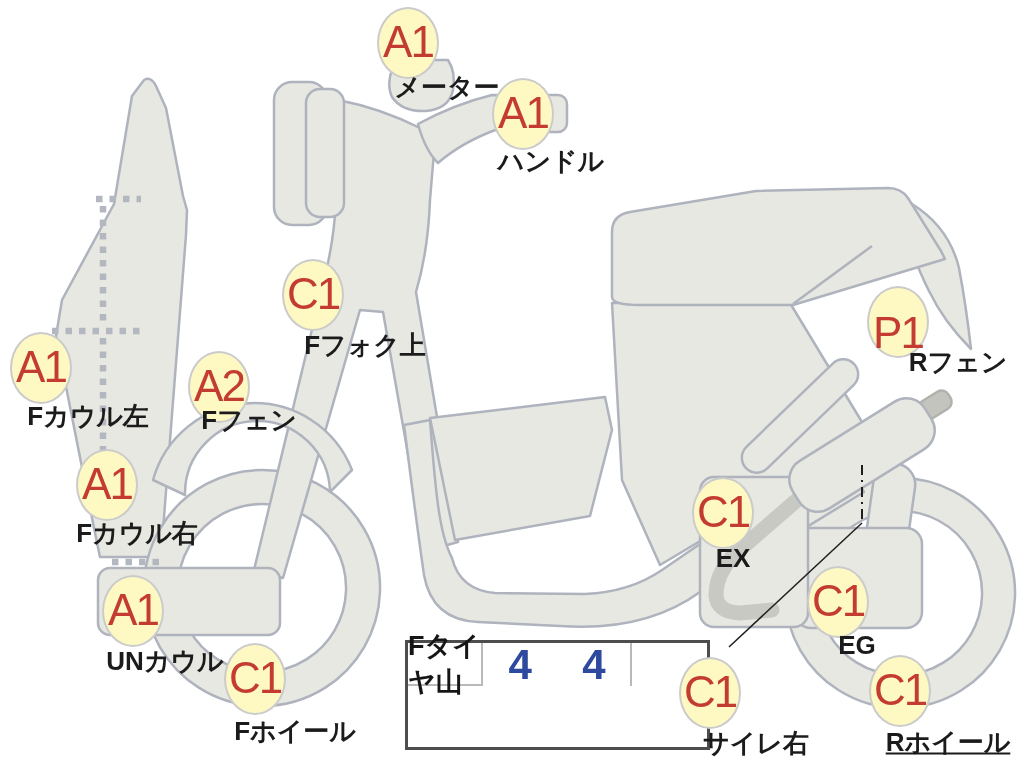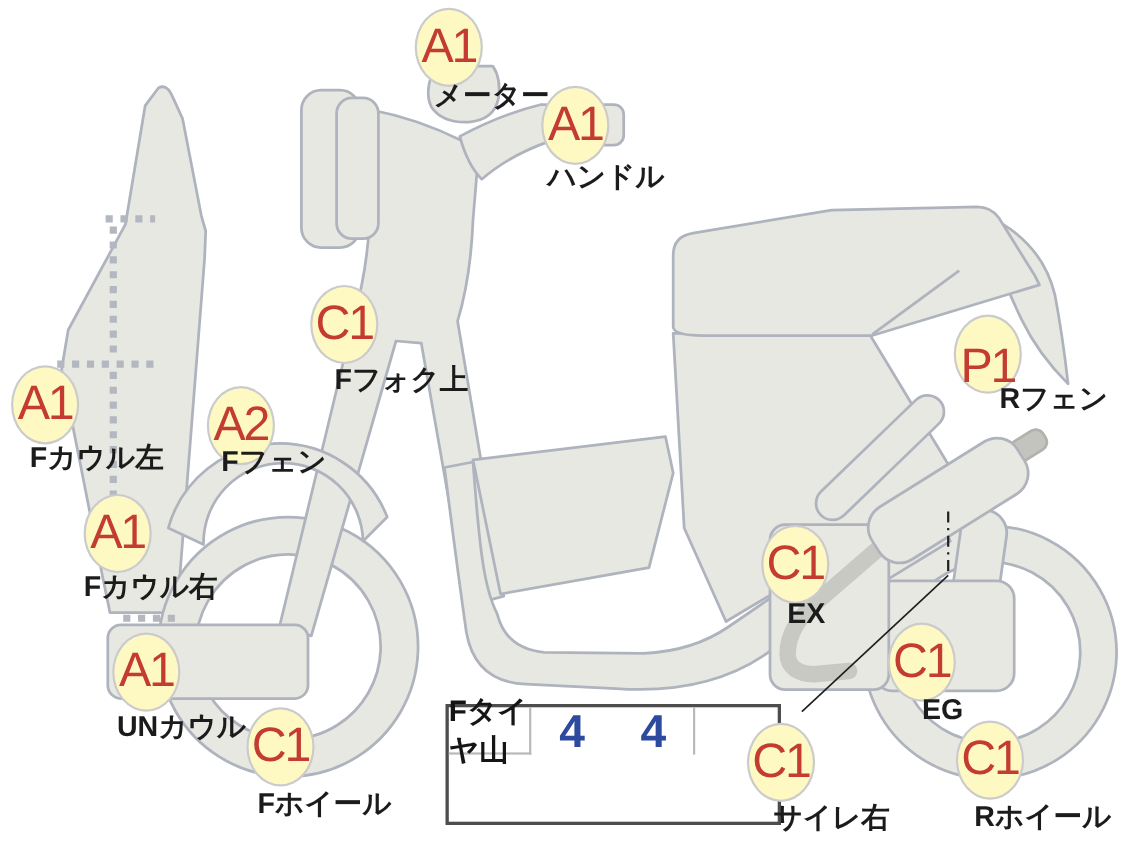--- a/index.html
+++ b/index.html
@@ -151,18 +151,18 @@
       <span class="code">C1</span>
     </div>
     <div class="mlabel" style="left: 857px; top: 645px;">EG</div>
     <div class="balloon" style="left: 679px; top: 657px;">
       <span class="code">C1</span>
     </div>
     <div class="mlabel" style="left: 756px; top: 743px;">サイレ右</div>
     <div class="balloon" style="left: 869px; top: 655px;">
       <span class="code">C1</span>
     </div>
-    <div class="mlabel" style="left: 948px; top: 742px;">Rホイール</div>
+    <div class="mlabel" style="left: 948px; top: 742px; text-decoration: underline;">Rホイール</div>
     <div class="balloon" style="left: 867px; top: 286px; align-items: flex-end;">
       <span class="code">P1</span>
     </div>
     <div class="mlabel" style="left: 958px; top: 362px;">Rフェン</div>
   </div>
 
 </body></html>

